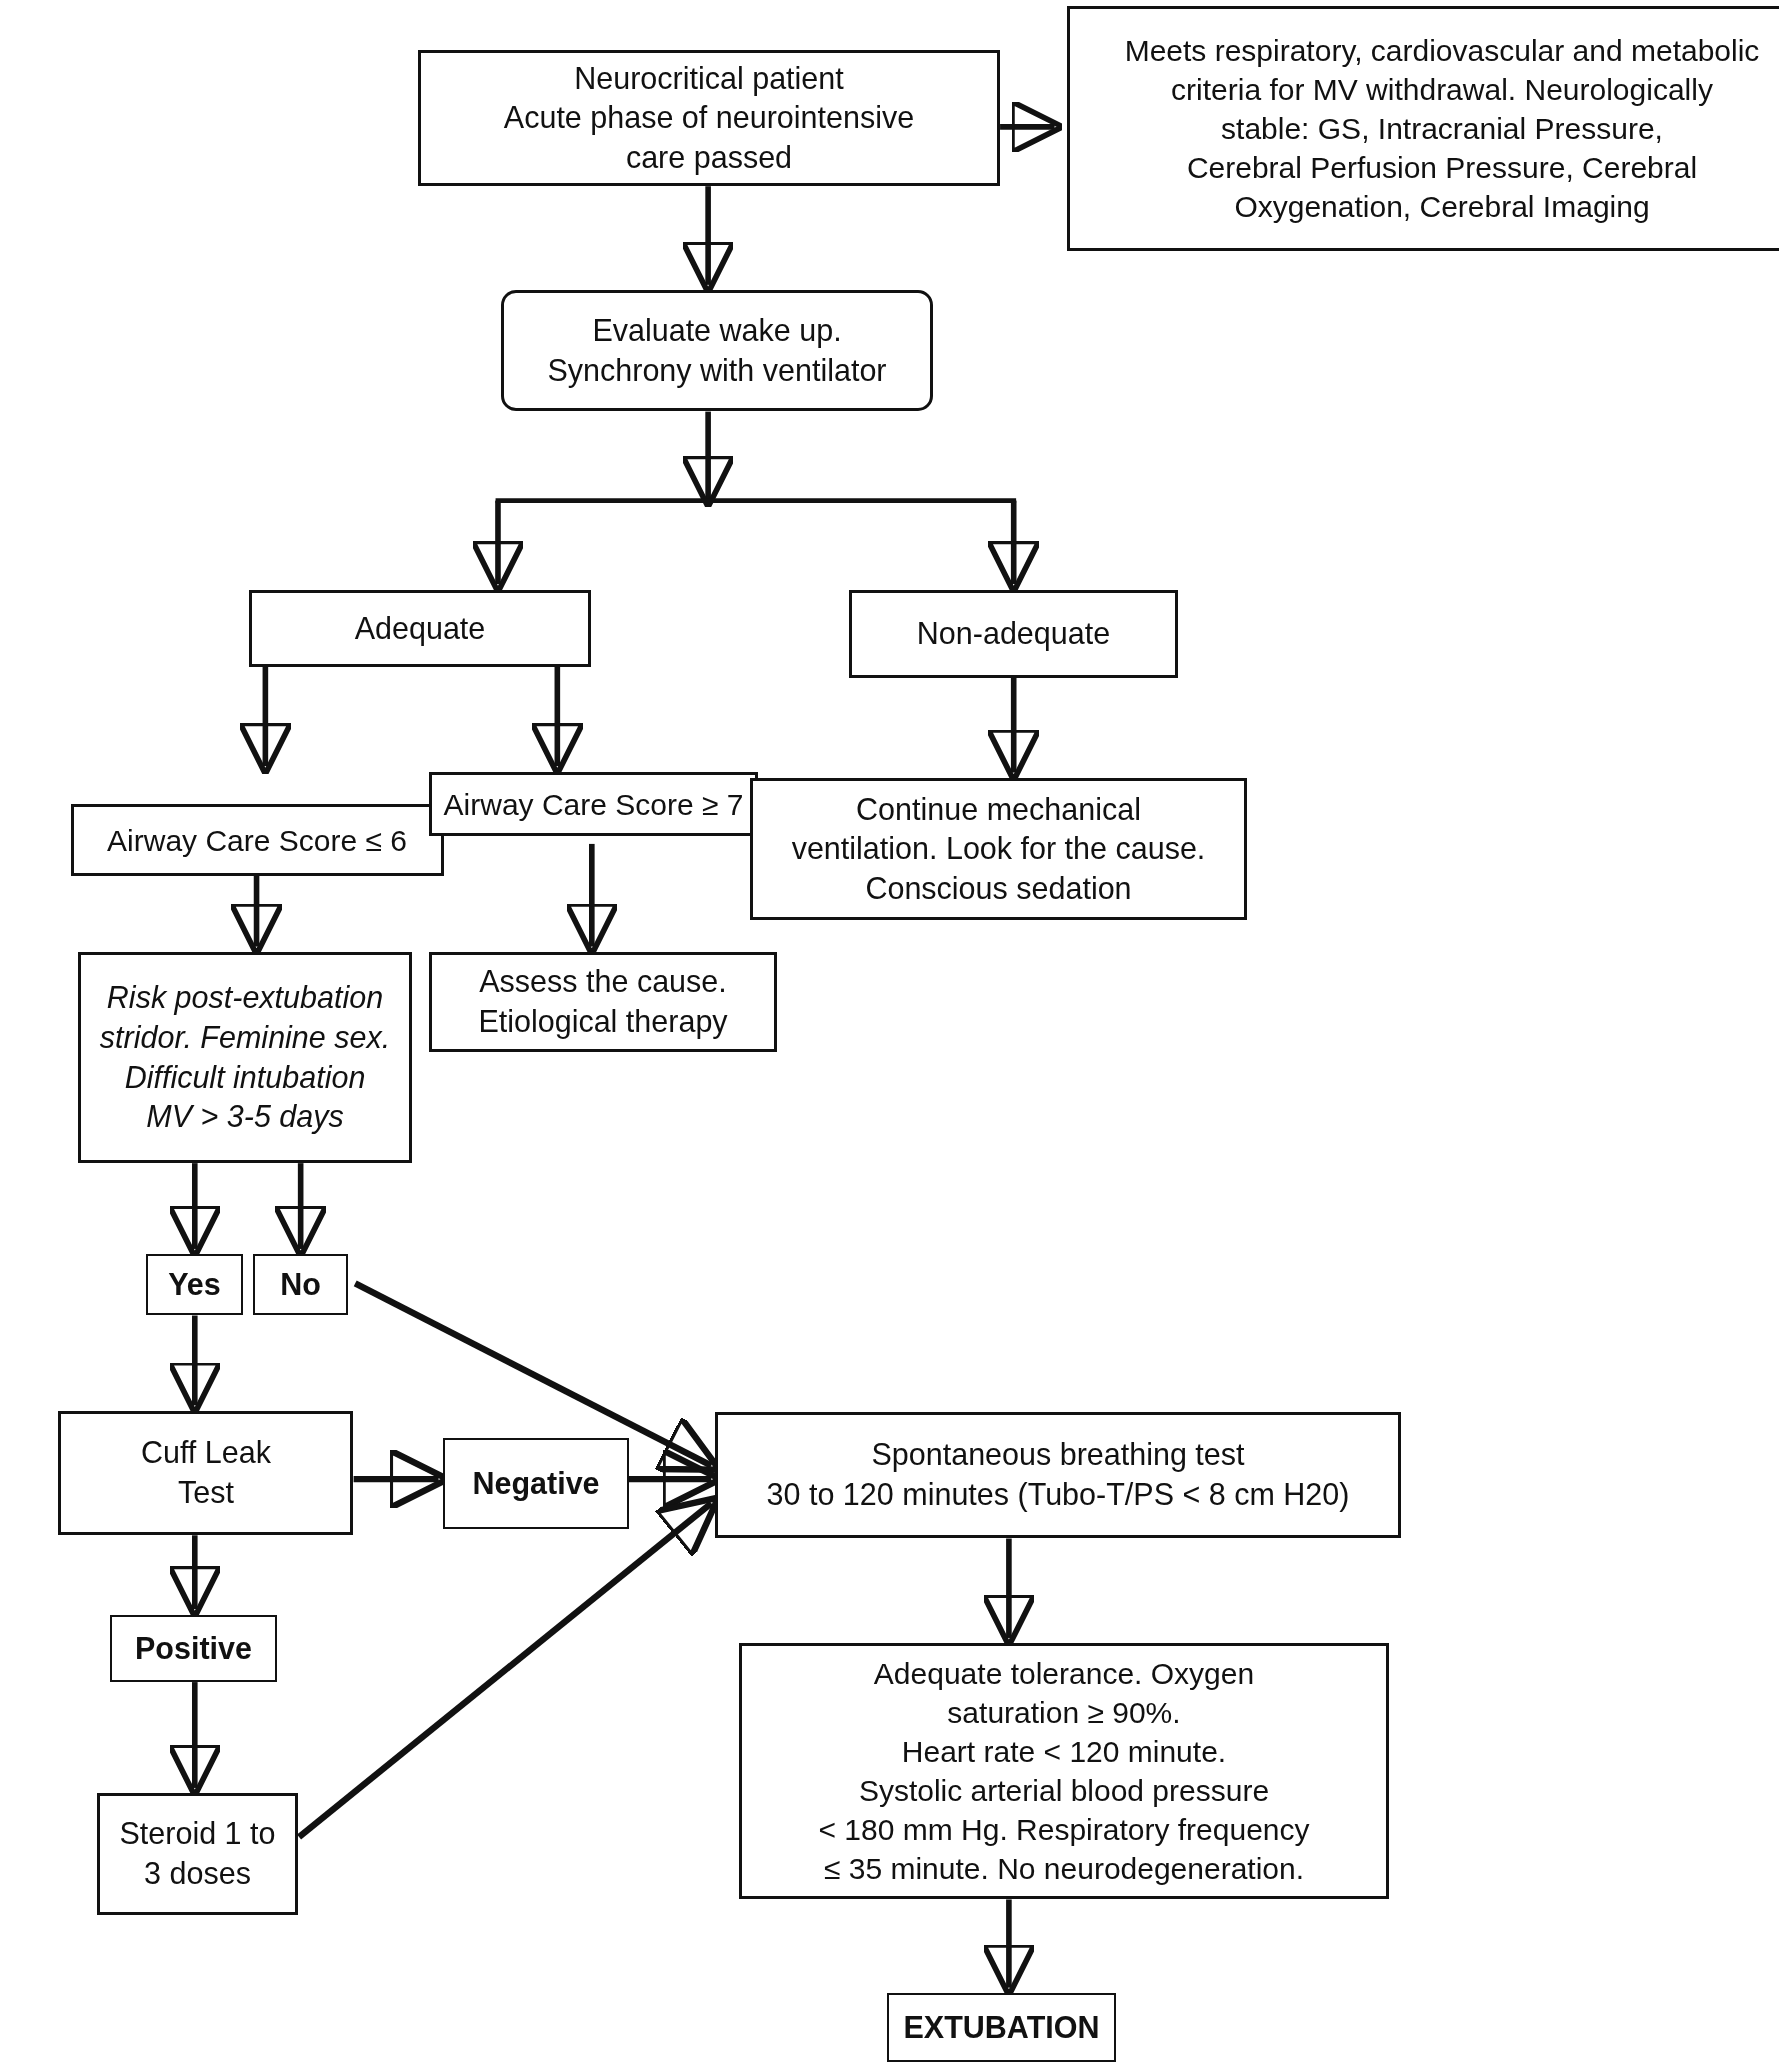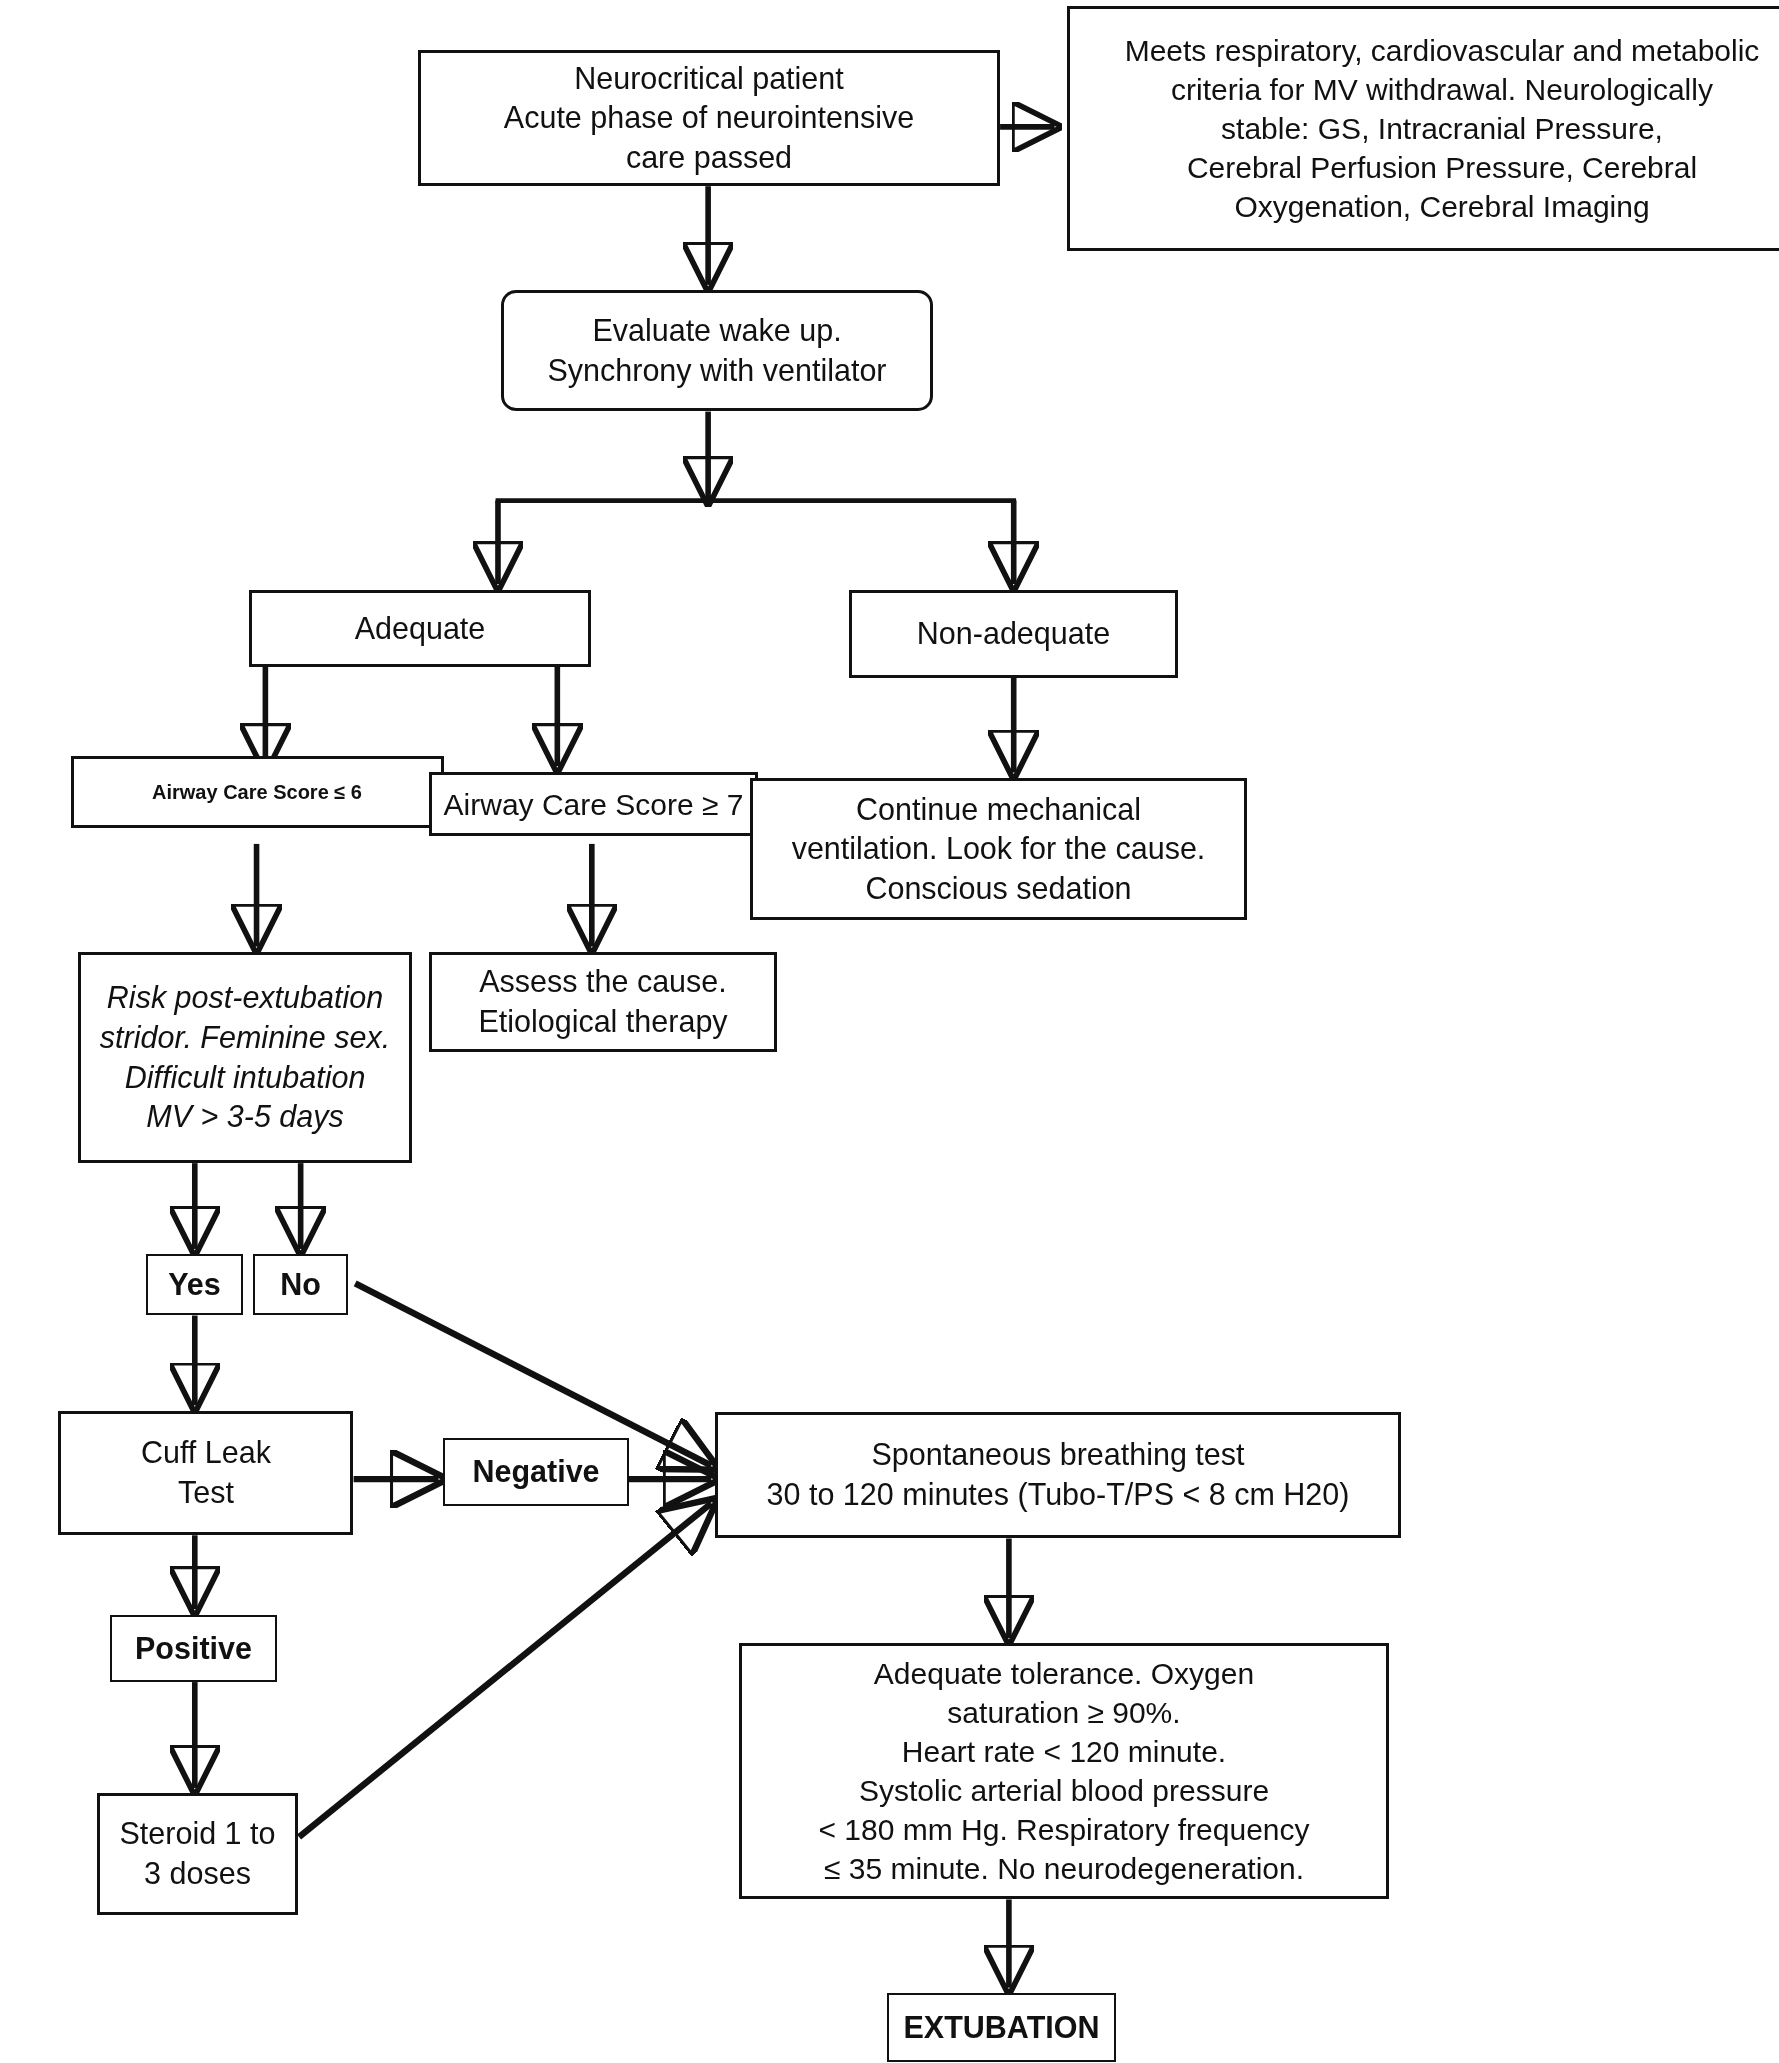--- a/index.html
+++ b/index.html
@@ -119,21 +119,21 @@
   </div>
 
   <div class="node" style="left:205px; top:590px; width:342px; height:77px;">
     <span class="txt">Adequate</span>
   </div>
 
   <div class="node" style="left:805px; top:590px; width:329px; height:88px;">
     <span class="txt">Non-adequate</span>
   </div>
 
-  <div class="node" style="left:26.5px; top:756px; width:373px; height:72px; font-size:20px;font-weight:bold;">
+  <div class="node" style="left:26.5px; top:804px; width:373px; height:72px; font-size:30px;">
     <span class="txt">Airway Care Score ≤ 6</span>
   </div>
 
   <div class="node" style="left:385px; top:772px; width:329px; height:64px; font-size:30px;">
     <span class="txt">Airway Care Score ≥ 7</span>
   </div>
 
   <div class="node" style="left:706px; top:778px; width:497px; height:142px;">
     <span class="txt">Continue mechanical
 ventilation. Look for the cause.
@@ -158,21 +158,21 @@
 
   <div class="node thin" style="left:209px; top:1254px; width:95px; height:61px;">
     <span class="txt">No</span>
   </div>
 
   <div class="node" style="left:14.4px; top:1411px; width:295px; height:124px;">
     <span class="txt">Cuff Leak
 Test</span>
   </div>
 
-  <div class="node thin" style="left:399px; top:1438px; width:186px; height:68px;">
+  <div class="node thin" style="left:399px; top:1438px; width:186px; height:91px;">
     <span class="txt">Negative</span>
   </div>
 
   <div class="node thin" style="left:66px; top:1615px; width:167px; height:67px;">
     <span class="txt">Positive</span>
   </div>
 
   <div class="node" style="left:53px; top:1793px; width:201px; height:122px;">
     <span class="txt">Steroid 1 to
 3 doses</span>

